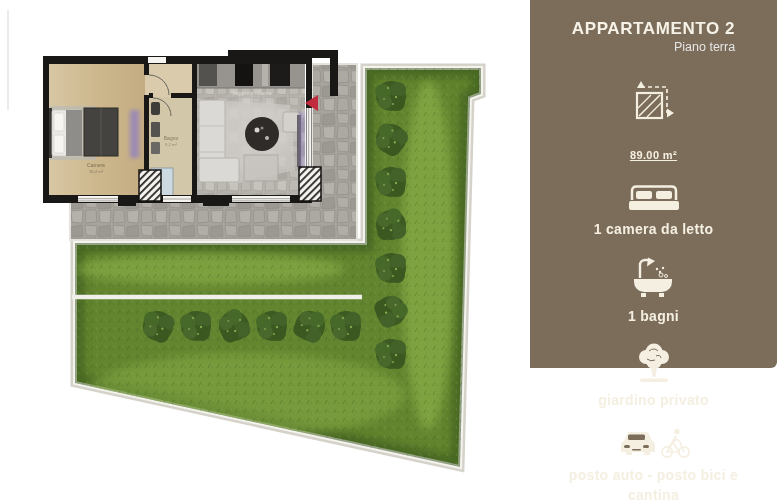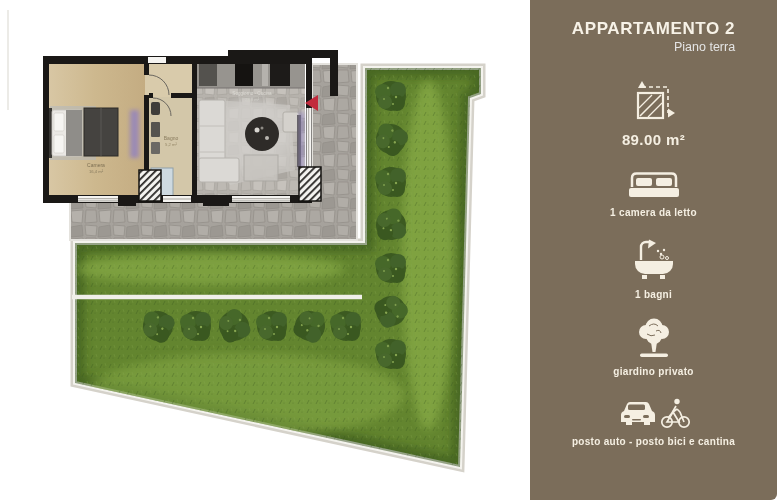--- a/index.html
+++ b/index.html
@@ -1,31 +1,31 @@
 <!DOCTYPE html>
 <html><head>
 <meta charset="utf-8">
 <style>
   html,body{margin:0;padding:0;background:#ffffff;}
   .canvas{position:relative;width:777px;height:500px;background:#ffffff;overflow:hidden;font-family:"Liberation Sans",sans-serif;}
   .crease{position:absolute;left:7px;top:10px;width:2px;height:100px;background:#ecebe7;}
   .plan{position:absolute;left:0;top:0;}
-  .sidebar{position:absolute;left:530px;top:0;width:247px;height:500px;background:#7b6d5a;color:#f5efe2;
+  .sidebar{position:absolute;left:530px;top:0;width:247px;height:368px;background:#7b6d5a;color:#f5efe2;
            display:flex;flex-direction:column;align-items:center;border-bottom-right-radius:6px;}
   .title-block{margin-top:19px;width:fit-content;}
   .title-block h1{margin:0;font-size:17px;font-weight:bold;letter-spacing:.6px;color:#f7f2e7;}
   .subtitle{text-align:right;font-size:12.5px;margin-top:1px;color:#e5e5e5;}
   .feature{display:flex;flex-direction:column;align-items:center;}
   .f-area{margin-top:26px;}
   .f-bed{margin-top:22px;}
   .f-bath{margin-top:17px;}
   .f-car{margin-top:15px;}
   .f-tree{margin-top:13px;}
-  .area-label{font-size:15px;font-weight:bold;letter-spacing:.4px;margin-top:3px;}
-  .feat-label{font-size:10px;font-weight:bold;letter-spacing:.3px;margin-top:6px;max-width:178px;
+  .area-label{font-size:11px;font-weight:bold;letter-spacing:.4px;margin-top:21px;text-decoration:underline;}
+  .feat-label{font-size:14px;font-weight:bold;letter-spacing:.3px;margin-top:6px;max-width:178px;
               text-align:center;line-height:1.45;}
 </style>
 </head>
 <body>
 
 <div class="canvas">
   <div class="crease"></div>
 
   <svg class="plan" width="530" height="500" viewBox="0 0 530 500">
     <defs>

